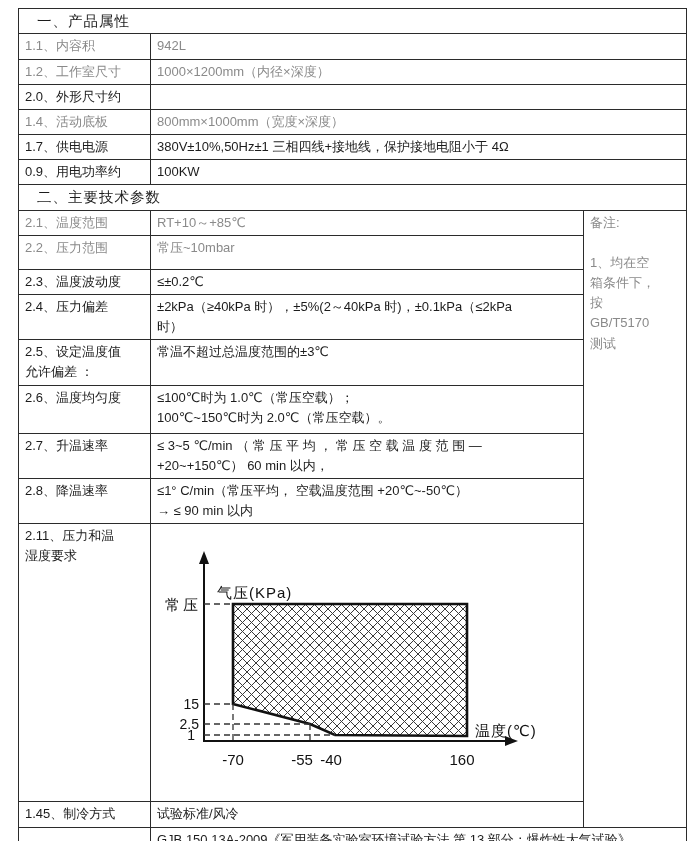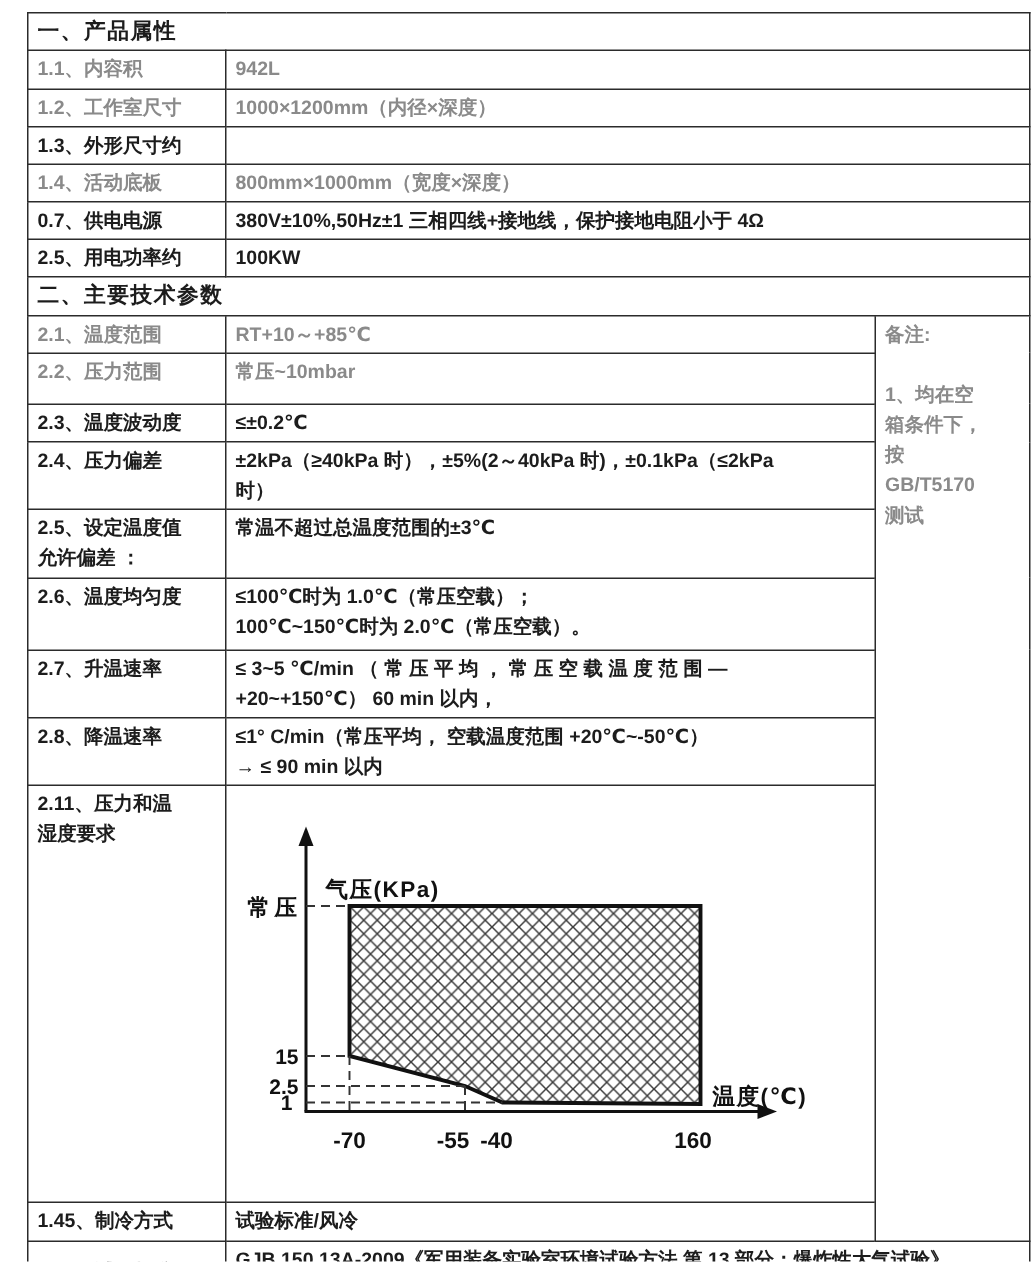--- a/index.html
+++ b/index.html
@@ -15,26 +15,25 @@
     width:668px;
   }
   table.spec td{
     border:1.5px solid #2b2b2b;
     font-size:13px;
     line-height:1.55;
     vertical-align:top;
     padding:2px 6px;
     white-space:pre-line;
     overflow:hidden;
-    font-weight:bold;
   }
   tr.sec td{
-    font-weight:bold;
+    font-weight:normal;
     font-size:14.5px;
-    padding:1px 6px;
+    padding:1px 18px;
     letter-spacing:1px;
   }
   tr.muted td{color:#8a8a8a;}
   td.lbl{padding-left:7px;}
   td.val{padding-left:9px;margin-left:26px;}
   td.chart-lbl{vertical-align:middle;}
   td.chart-cell{padding:0;vertical-align:top;}
   td.remark-cell{
     vertical-align:middle;
     font-size:13px;
@@ -63,33 +62,33 @@
   </tr>
   <tr class="muted" style="height:22px">
     <td class="lbl">1.1、内容积</td>
     <td class="val" colspan="2">942L</td>
   </tr>
   <tr class="muted" style="height:22px">
     <td class="lbl">1.2、工作室尺寸</td>
     <td class="val" colspan="2">1000×1200mm（内径×深度）</td>
   </tr>
   <tr style="height:22px">
-    <td class="lbl">1.3、外形尺寸约</td>
+    <td class="lbl">2.0、外形尺寸约</td>
     <td class="val" colspan="2"></td>
   </tr>
   <tr class="muted" style="height:22px">
     <td class="lbl">1.4、活动底板</td>
     <td class="val" colspan="2">800mm×1000mm（宽度×深度）</td>
   </tr>
   <tr style="height:22px">
-    <td class="lbl">0.7、供电电源</td>
+    <td class="lbl">1.7、供电电源</td>
     <td class="val" colspan="2">380V±10%,50Hz±1 三相四线+接地线，保护接地电阻小于 4Ω</td>
   </tr>
   <tr style="height:22px">
-    <td class="lbl">2.5、用电功率约</td>
+    <td class="lbl">0.9、用电功率约</td>
     <td class="val" colspan="2">100KW</td>
   </tr>
 
   <tr class="sec" style="height:20px">
     <td colspan="3">二、主要技术参数</td>
   </tr>
   <tr class="muted" style="height:23px">
     <td class="lbl">2.1、温度范围</td>
     <td class="val">RT+10～+85℃</td>
     <td class="remark-cell" rowspan="10">备注:

